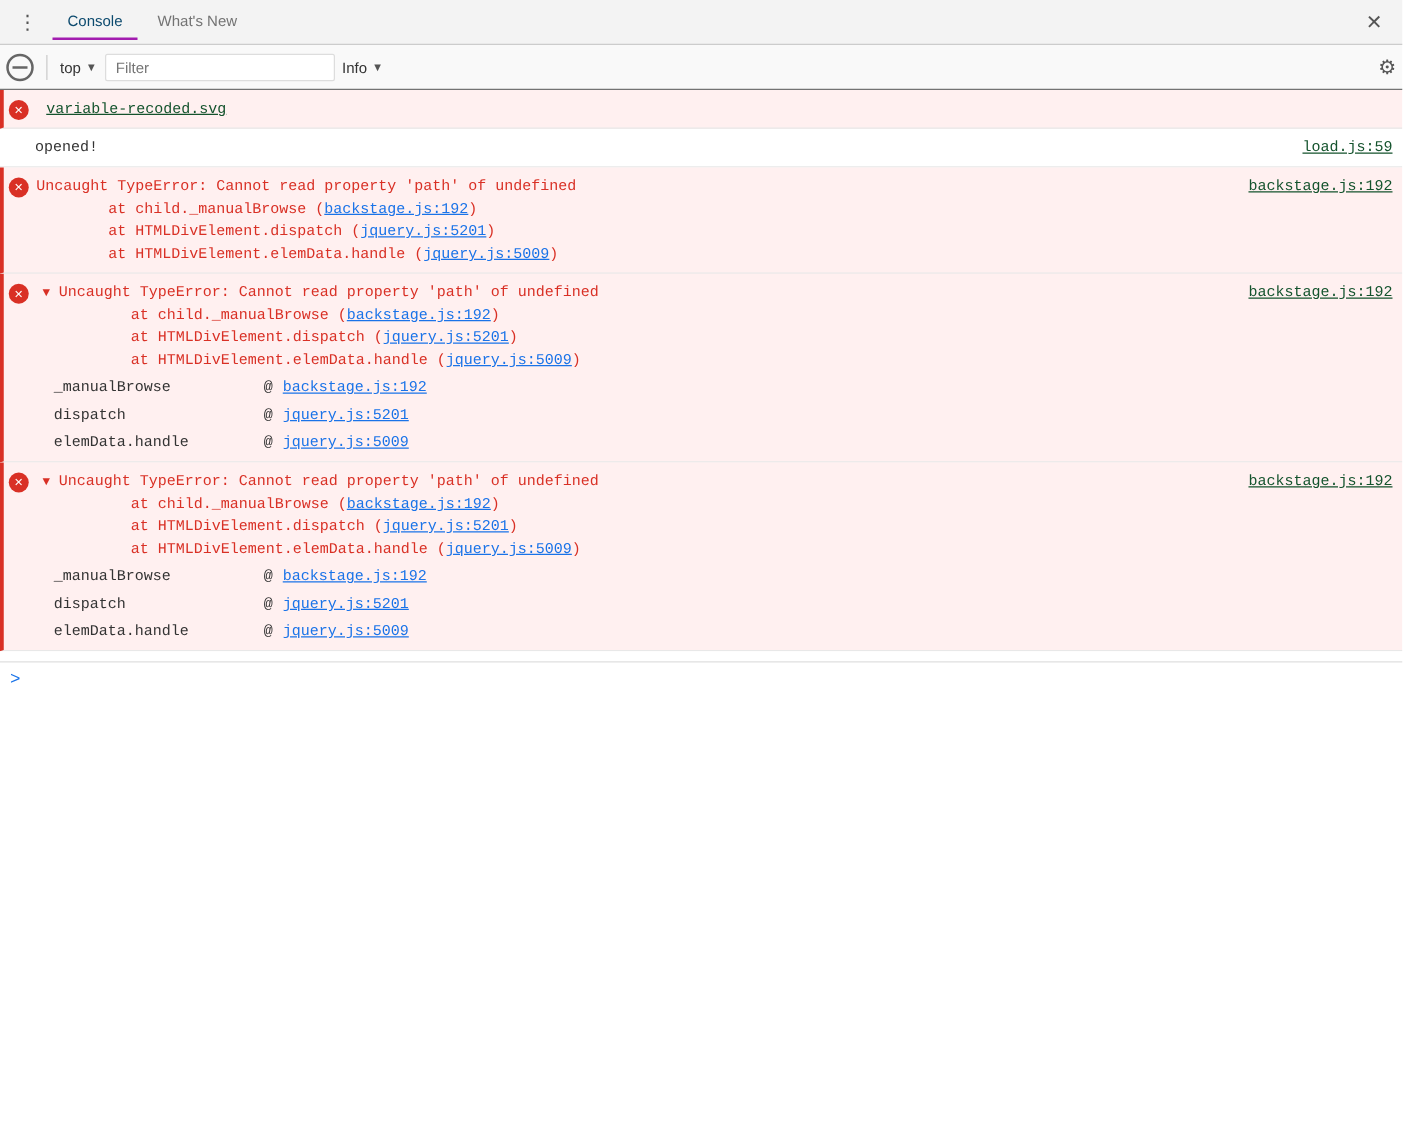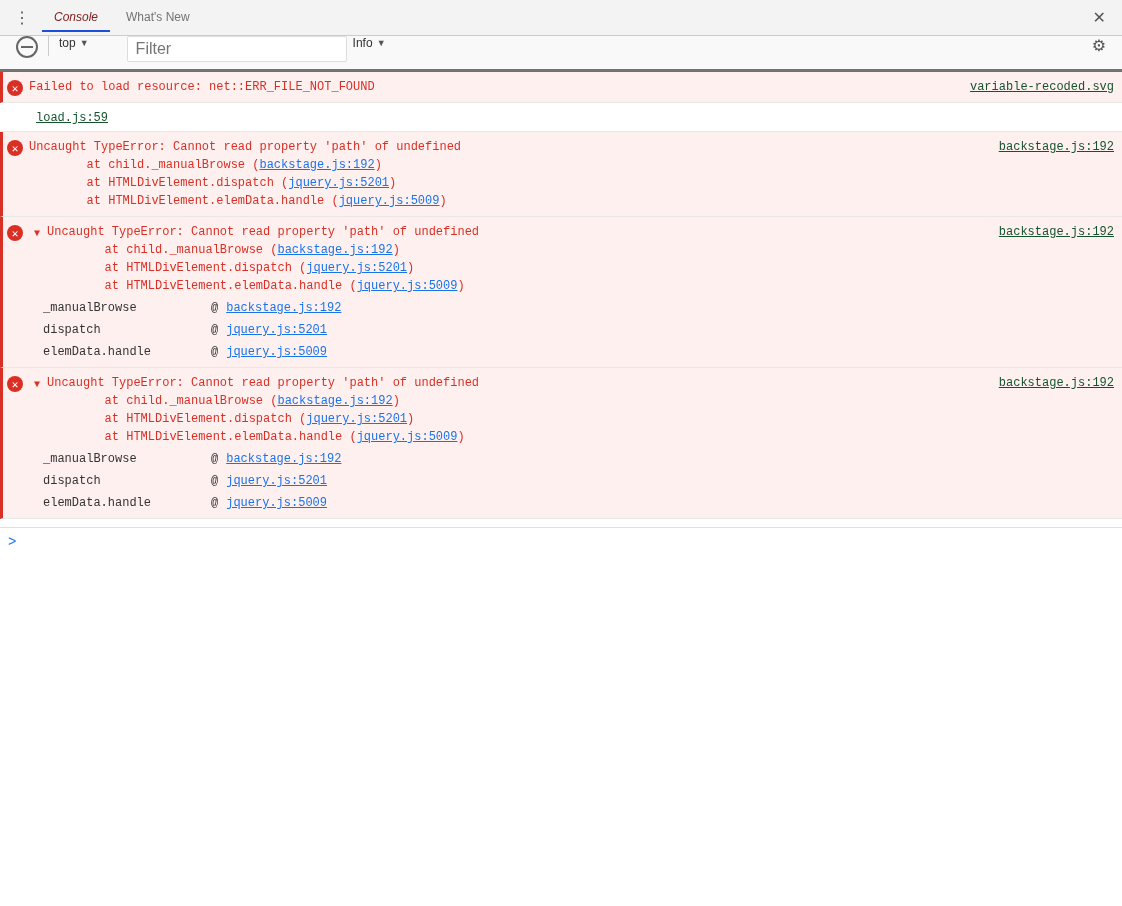--- a/index.html
+++ b/index.html
@@ -31,42 +31,41 @@
     }
     .tab {
       padding: 6px 12px;
       cursor: pointer;
       font-size: 12px;
       color: #737373;
       border-bottom: 2px solid transparent;
       font-family: -apple-system, BlinkMacSystemFont, 'Segoe UI', sans-serif;
     }
     .tab.active {
-      border-bottom: 2px solid #1d4ed8;
-      color: #7f1d1d;
-      font-style: italic;
+      border-bottom: 2px solid #a21caf;
+      color: #0c4a6e;
     }
     .close-btn {
       margin-left: auto;
       background: none;
       border: none;
       cursor: pointer;
       font-size: 16px;
       color: #555;
       padding: 4px 8px;
     }
 
     
     .toolbar {
       display: flex;
-      align-items: flex-start;
-      border-bottom: 3px solid #737373;
+      align-items: center;
+      border-bottom: 1px solid #737373;
       background: #f9f9f9;
       height: 36px;
-      padding: 0 16px;
+      padding: 0 5px;
       gap: 6px;
     }
     .no-entry-btn {
       width: 22px;
       height: 22px;
       border-radius: 50%;
       border: 2px solid #666;
       display: flex;
       align-items: center;
       justify-content: center;
@@ -96,26 +95,25 @@
       color: #333;
     }
     .dropdown-arrow {
       font-size: 9px;
       color: #555;
     }
     .filter-input {
       border: 1px solid #ddd;
       border-radius: 2px;
       padding: 3px 8px;
-      font-size: 16px;
-      width: 220px;
+      font-size: 12px;
+      width: 184px;
       background: #fff;
       font-family: -apple-system, BlinkMacSystemFont, 'Segoe UI', sans-serif;
       color: #999;
-      margin-left: 32px;
     }
     .gear-btn {
       margin-left: auto;
       background: none;
       border: none;
       cursor: pointer;
       font-size: 16px;
       color: #555;
     }
 
@@ -260,27 +258,27 @@
     <span class="dropdown-arrow">▼</span>
   </div>
   <button class="gear-btn">⚙</button>
 </div>
 
 <div class="console-output">
 
   <div class="log-entry error">
     <div class="log-row">
       <div class="error-icon">✕</div>
-      <span class="log-message">Failed to load resource: net::ERR_FILE_NOT_FOUND</span>
       <span class="log-source">variable-recoded.svg</span>
     </div>
   </div>
 
   <div class="log-entry">
     <div class="log-row" style="padding-left: 28px;">
+      <span class="log-message black">opened!</span>
       <span class="log-source">load.js:59</span>
     </div>
   </div>
 
   <div class="log-entry error">
     <div class="log-row">
       <div class="error-icon">✕</div>
       <div style="flex:1;">
         <div class="log-message">Uncaught TypeError: Cannot read property 'path' of undefined</div>
         <div class="log-message">        at child._manualBrowse (<span class="stack-trace-link">backstage.js:192</span>)</div>

